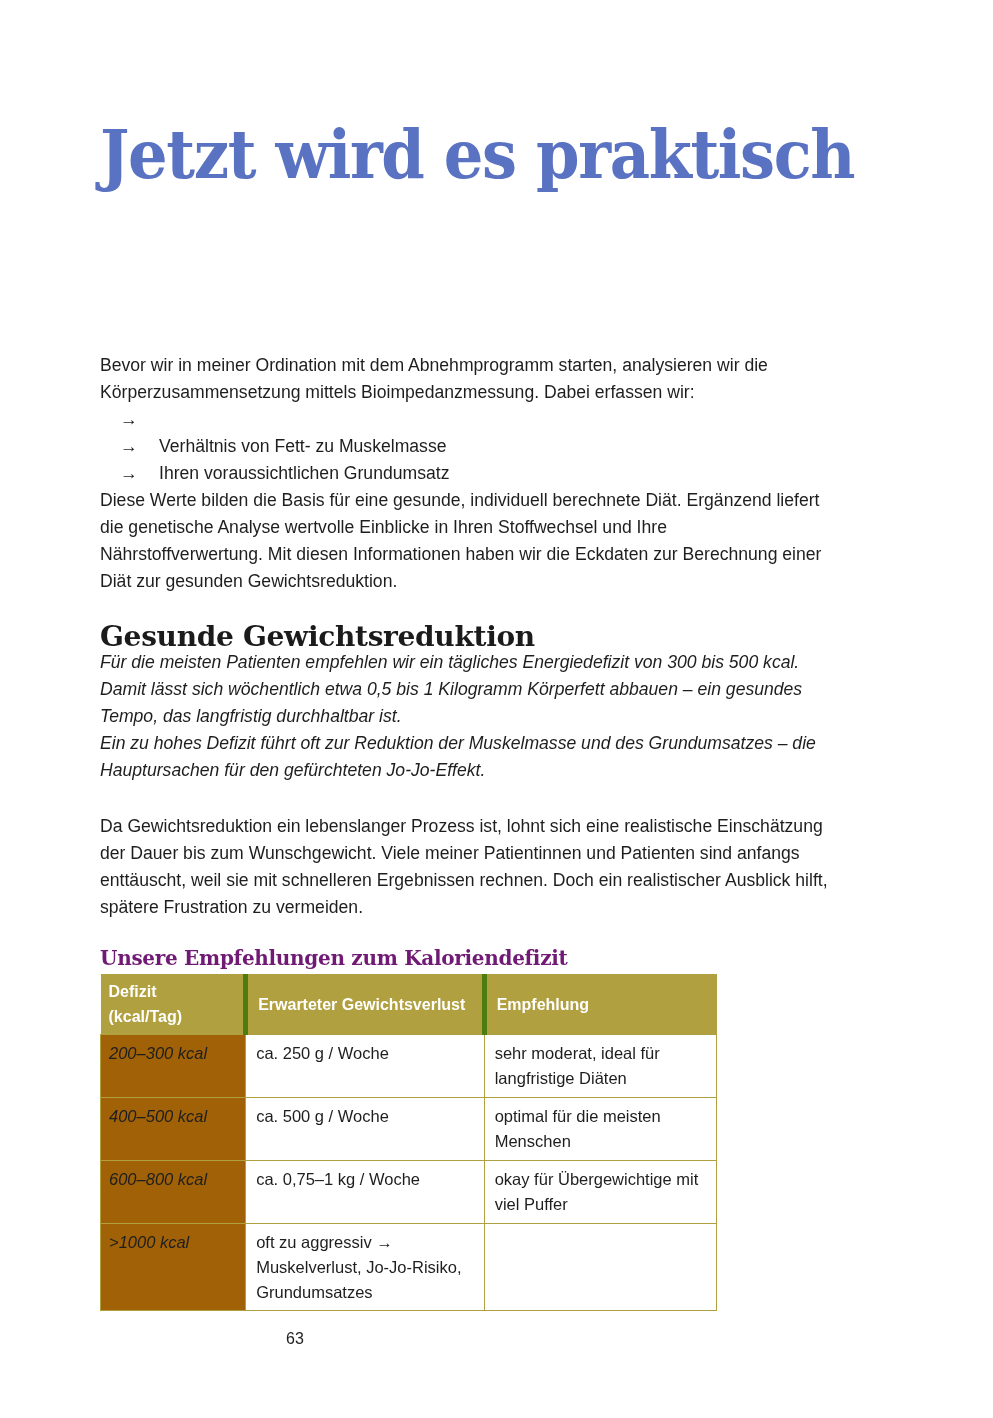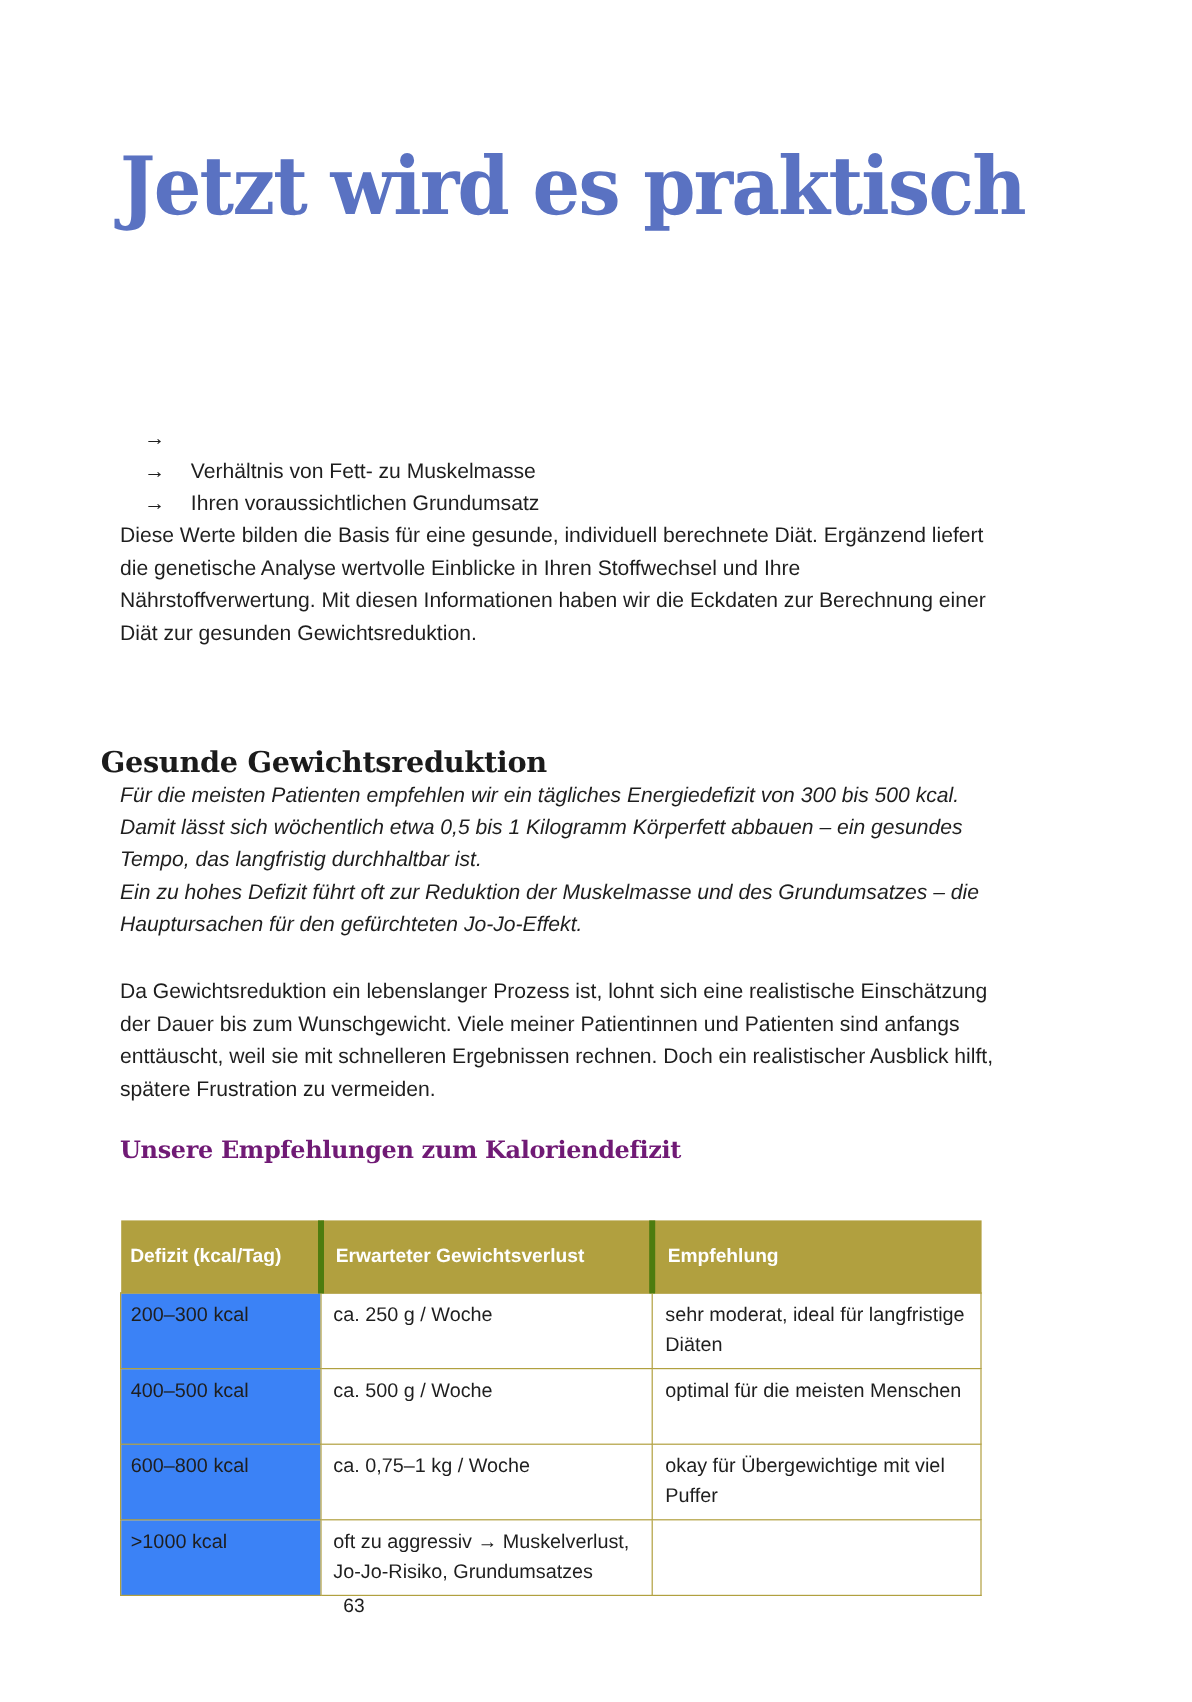--- a/index.html
+++ b/index.html
@@ -14,55 +14,56 @@
   }
   .body-text {
     position: absolute; left: 100px; width: 730px;
     font-size: 17.6px; line-height: 27px; margin: 0;
   }
   .intro { top: 352px; }
   .bullets { list-style: none; margin: 0; padding: 0 0 0 20px; }
   .bullets li { display: flex; }
   .bullets .arrow { width: 39px; display: inline-block; }
   .section-heading {
-    position: absolute; left: 84px; top: 620px; margin: 0;
+    position: absolute; left: 100px; top: 620px; margin: 0;
     font-family: "DejaVu Serif", "Liberation Serif", serif;
-    font-weight: bold; font-size: 24px; color: #1b1b1b; letter-spacing: -0.3px;
+    font-weight: bold; font-size: 28px; color: #1b1b1b; letter-spacing: -0.3px;
   }
   .para2 { top: 649px; font-style: italic; }
   .para3 { top: 813px; }
   .table-heading {
     position: absolute; left: 100px; top: 946px; margin: 0;
     font-family: "DejaVu Serif", "Liberation Serif", serif;
     font-weight: bold; font-size: 20px; color: #701a75; letter-spacing: -0.3px;
   }
   table.deficit {
-    position: absolute; left: 100px; top: 1017px; width: 718px;
+    position: absolute; left: 100px; top: 974px; width: 617px;
     border-collapse: collapse; font-size: 16.5px; line-height: 25px;
   }
   table.deficit th {
     background: #b1a03f; color: #ffffff; font-weight: bold; height: 60px;
     padding: 0 10px; border-left: 5px solid #4d7c0f; text-align: left; font-size: 16px;
   }
   table.deficit th:first-child { border-left: none; padding-left: 8px; }
   table.deficit th.center { text-align: left; }
   table.deficit td {
     border: 1.5px solid #b1a03f; vertical-align: top;
     padding: 6px 10px 5px 10px; height: 51px; color: #1e1e1e;
   }
-  table.deficit td.first { background: #3b82f6; padding-left: 8px; }
+  table.deficit td.first { background: #a16207; padding-left: 8px; font-style: italic; }
   col.c1 { width: 167px; } col.c2 { width: 277px; } col.c3 { width: 274px; }
   .page-number { position: absolute; left: 286px; top: 1330px; font-size: 16px; color: #1e1e1e; }
 </style>
 </head>
 <body>
 
 <h1 class="page-title">Jetzt wird es praktisch</h1>
 
 <div class="body-text intro">
+  <p style="margin:0">Bevor wir in meiner Ordination mit dem Abnehmprogramm starten, analysieren wir die Körperzusammensetzung mittels Bioimpedanzmessung. Dabei erfassen wir:</p>
   <ul class="bullets">
     <li>
       <span class="arrow">→</span>
     </li>
     <li>
       <span class="arrow">→</span>
       <span>Verhältnis von Fett- zu Muskelmasse</span>
     </li>
     <li>
       <span class="arrow">→</span>

